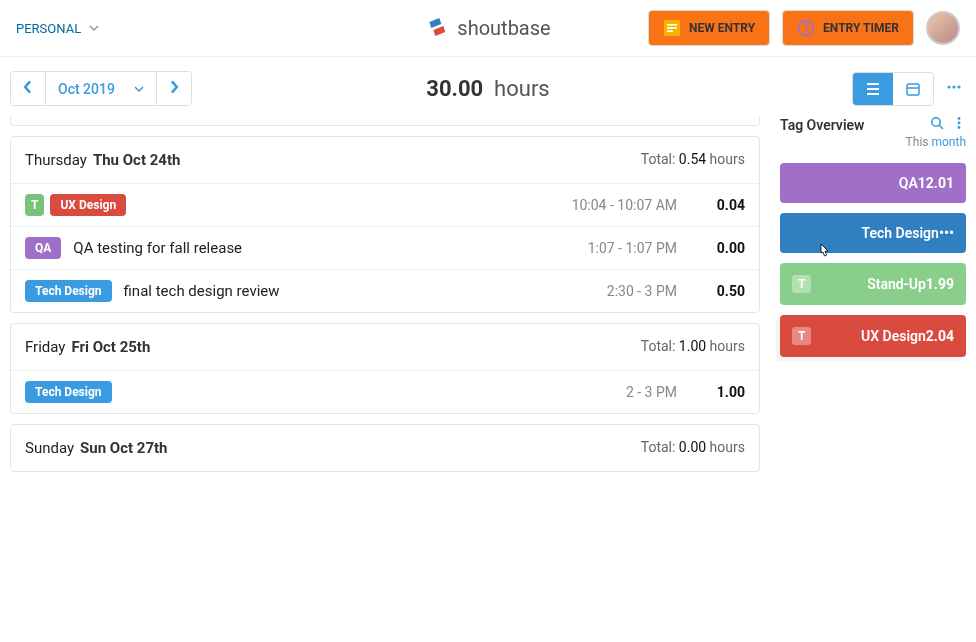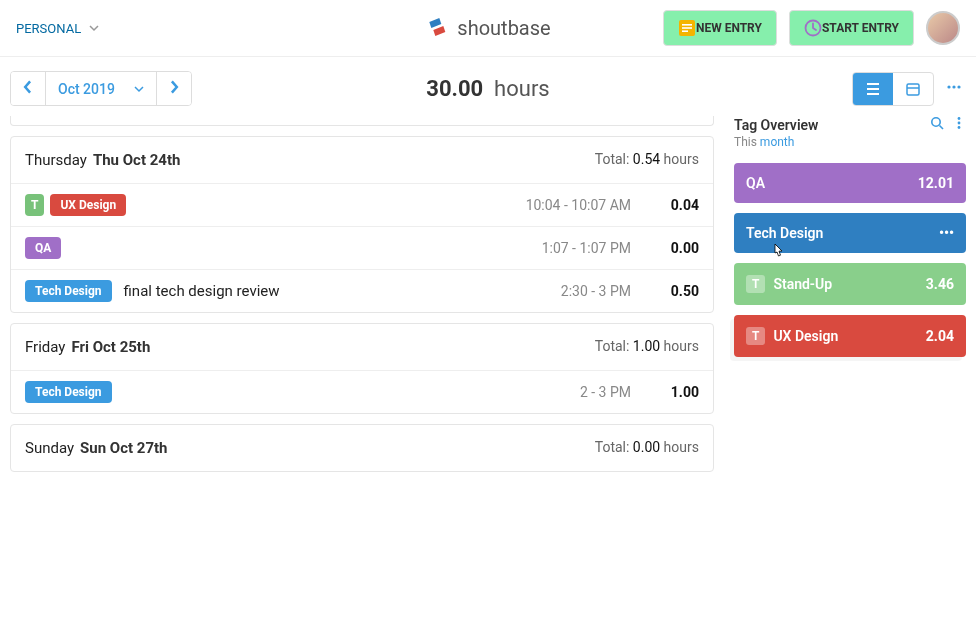--- a/index.html
+++ b/index.html
@@ -6,21 +6,21 @@
 body { background: #fff; color: #333; font-size: 14px; width: 976px; }
 
 
 .header { display: flex; align-items: center; padding: 10px 16px; border-bottom: 1px solid #eee; }
 .workspace { display: flex; align-items: center; gap: 8px; font-weight: 400; font-size: 13px; color: #0369a1; cursor: pointer; }
 .workspace .chev { width: 10px; height: 10px; }
 .logo { display: flex; align-items: flex-start; gap: 8px; position: absolute; left: 50%; transform: translateX(-50%); }
 .logo-mark { width: 24px; height: 24px; position: relative; }
 .logo-text { font-size: 20px; color: #555; font-weight: 400; }
 .header-right { margin-left: auto; display: flex; align-items: center; gap: 12px; }
-.btn { display: flex; align-items: center; gap: 0; padding: 8px 14px; border: 1px solid #ddd; border-radius: 4px; font-weight: 700; font-size: 12px; color: #333; background: #86efac; cursor: pointer; }
+.btn { display: flex; align-items: center; gap: 8px; padding: 8px 14px; border: 1px solid #ddd; border-radius: 4px; font-weight: 700; font-size: 12px; color: #333; background: #f97316; cursor: pointer; }
 .btn .ic { width: 18px; height: 18px; }
 .avatar { width: 34px; height: 34px; border-radius: 50%; background: linear-gradient(135deg,#e8c9a8,#b88); border: 2px solid #ccc; }
 
 
 .toolbar { display: flex; align-items: center; padding: 14px 10px 10px; gap: 10px; }
 .date-nav { display: flex; border: 1px solid #ddd; border-radius: 4px; overflow: hidden; }
 .date-nav button { border: none; background: #fff; padding: 8px 10px; cursor: pointer; }
 .date-nav .arrow { width: 14px; height: 14px; color: #3b9be0; }
 .date-select { display: flex; align-items: center; justify-content: space-between; border-left: 1px solid #ddd; border-right: 1px solid #ddd; padding: 0 12px; min-width: 112px; color: #3b9be0; font-weight: 500; cursor: pointer; font-size: 14px; }
 .hours-center { position: absolute; left: 50%; transform: translateX(-50%); font-size: 22px; }
@@ -51,21 +51,21 @@
 .tag.purple { background: #a06fc7; }
 .tag.blue { background: #3b9be0; }
 .entry .desc { margin-left: 12px; color: #222; font-size: 15px; }
 .entry .time { margin-left: auto; color: #888; font-size: 14px; }
 .entry .dur { width: 50px; text-align: right; font-weight: 700; color: #111; margin-left: 18px; }
 .empty { text-align: center; padding: 40px 10px 46px; }
 .empty .h { font-size: 17px; font-weight: 600; color: #333; margin-bottom: 18px; }
 .empty .s { font-size: 14px; color: #aaa; }
 
 
-.panel { width: 232px; }
+.panel { width: 186px; text-align: right; }
 .panel-top { display: flex; align-items: center; justify-content: space-between; margin-bottom: 2px; }
 .panel-title { font-size: 14px; color: #333; font-weight: 600; }
 .panel-icons { display: flex; gap: 8px; }
 .panel-icons .pi { color: #3b9be0; cursor: pointer; }
 .panel-sub { font-size: 12px; color: #888; margin-bottom: 14px; }
 .panel-sub a { color: #3b9be0; text-decoration: none; }
 .ov-item { display: flex; align-items: center; padding: 12px 12px; border-radius: 4px; color: #fff; font-size: 14px; font-weight: 600; margin-bottom: 10px; position: relative; }
 .ov-item .name { flex: 1; }
 .ov-item .val { font-weight: 700; }
 .ov-item .tt { background: rgba(255,255,255,0.35); padding: 2px 6px; border-radius: 3px; font-size: 12px; margin-right: 8px; }
@@ -106,21 +106,21 @@
           <rect x="4" y="8.2" width="10" height="1.6" fill="#fff"></rect>
           <rect x="4" y="11.4" width="6" height="1.6" fill="#fff"></rect>
         </svg>
       <span>NEW ENTRY</span>
     </button>
     <button class="btn">
       <svg class="ic" viewBox="0 0 18 18">
           <circle cx="9" cy="9" r="7.5" fill="none" stroke="#a06fc7" stroke-width="1.8"></circle>
           <path d="M9 9 L9 4.5 M9 9 L12 11" stroke="#a06fc7" stroke-width="1.8" fill="none" stroke-linecap="round"></path>
         </svg>
-      <span>START ENTRY</span>
+      <span>ENTRY TIMER</span>
     </button>
     <div class="avatar"></div>
   </div>
 </div>
 
 <div class="toolbar rel">
   <div class="date-nav">
     <button>
       <svg class="arrow" viewBox="0 0 10 10">
           <path d="M6.5 1 L3 5 L6.5 9" fill="none" stroke="currentColor" stroke-width="1.8"></path>
@@ -186,20 +186,21 @@
           <span class="tag green small">T</span>
           <span class="tag red">UX Design</span>
         </div>
         <span class="time">10:04 - 10:07 AM</span>
         <span class="dur">0.04</span>
       </div>
       <div class="entry">
         <div class="tags">
           <span class="tag purple">QA</span>
         </div>
+        <span class="desc">QA testing for fall release</span>
         <span class="time">1:07 - 1:07 PM</span>
         <span class="dur">0.00</span>
       </div>
       <div class="entry">
         <div class="tags">
           <span class="tag blue">Tech Design</span>
         </div>
         <span class="desc">final tech design review</span>
         <span class="time">2:30 - 3 PM</span>
         <span class="dur">0.50</span>
@@ -265,21 +266,21 @@
     <div class="ov-item blue rel">
       <span class="name">Tech Design</span>
       <span class="val">•••</span>
       <svg class="cursor-ptr" width="16" height="18" viewBox="0 0 16 18">
           <path d="M5 1v9l2-1 1.5 4 2-.8-1.5-4 3-.2z" fill="#fff" stroke="#000" stroke-width="0.8"></path>
         </svg>
     </div>
     <div class="ov-item green">
       <span class="tt">T</span>
       <span class="name">Stand-Up</span>
-      <span class="val">3.46</span>
+      <span class="val">1.99</span>
     </div>
     <div class="ov-item red offset">
       <span class="tt">T</span>
       <span class="name">UX Design</span>
       <span class="val">2.04</span>
     </div>
   </div>
 
 </div>
 

